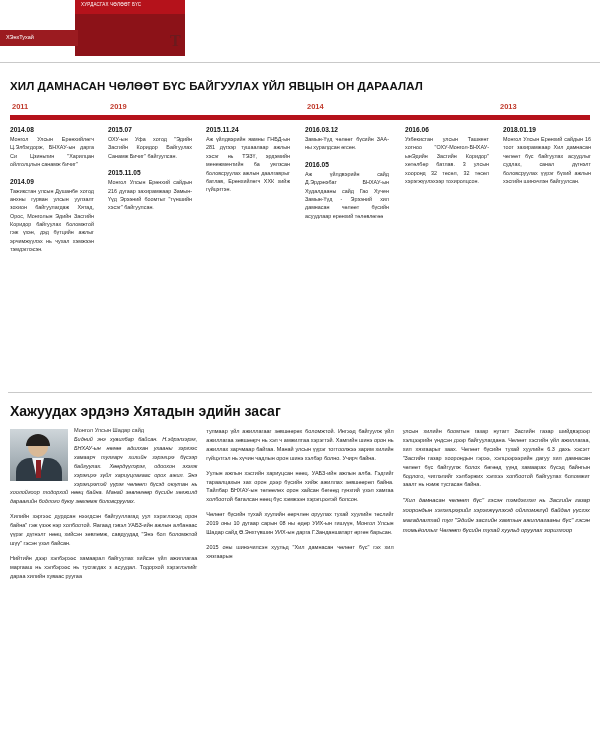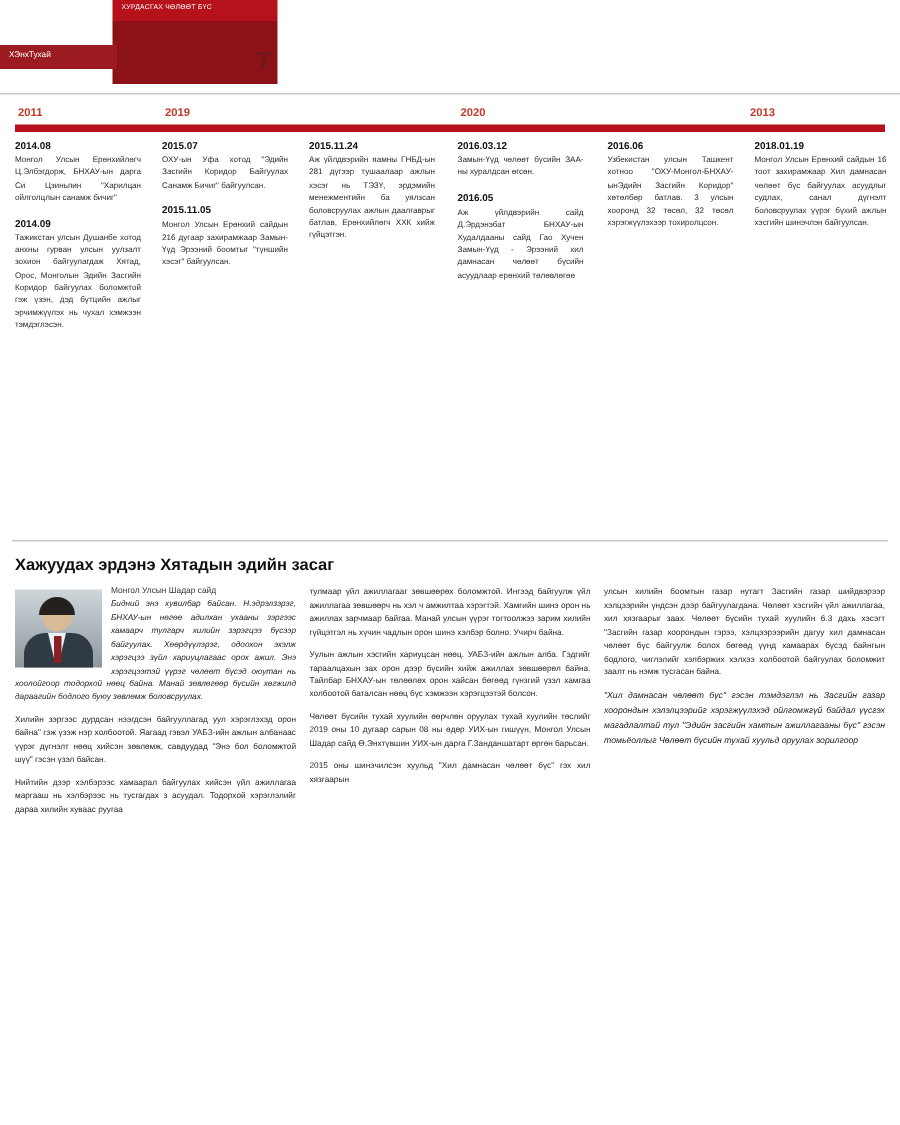--- a/index.html
+++ b/index.html
@@ -68,21 +68,21 @@
     font-size:5.4px;line-height:1.55;color:#2b2b2b;text-align:justify;
   }
 
   .sec-rule{
     height:1px;background:#c9c9c9;margin:6px 8px 0 8px;
   }
 
   
   .art{padding:8px 10px 0 10px;}
   .art-title{
-    font-size:11px;font-weight:bold;color:#111;margin:2px 0 8px 0;
+    font-size:14px;font-weight:bold;color:#111;margin:2px 0 8px 0;
   }
   .art-cols{display:flex;gap:9px;}
   .art-col{width:188px;}
   .photo{
     width:58px;height:52px;float:left;margin:2px 6px 3px 0;
     background:linear-gradient(180deg,#cfd6da 0%,#aab4ba 55%,#8e979c 100%);
     position:relative;overflow:hidden;border:0;
   }
   .photo .face{
     position:absolute;left:18px;top:8px;width:20px;height:20px;border-radius:50%;
@@ -130,25 +130,26 @@
     </div>
     <div class="hdr-maroon"></div>
     <div class="hdr-tab">
       <span>ХЭнхТухай</span>
     </div>
     <div class="hdr-t">Т</div>
     <div class="hdr-rule"></div>
   </div>
 
   <div class="tl-wrap">
+    <div class="tl-title">ХИЛ ДАМНАСАН ЧӨЛӨӨТ БҮС БАЙГУУЛАХ ҮЙЛ ЯВЦЫН ОН ДАРААЛАЛ</div>
 
     <div class="tl-axis-years">
       <div class="yr" style="left:2px">2011</div>
       <div class="yr" style="left:100px">2019</div>
-      <div class="yr" style="left:297px">2020</div>
+      <div class="yr" style="left:297px">2014</div>
       <div class="yr" style="left:490px">2013</div>
     </div>
     <div class="tl-bar"></div>
 
     <div class="tl-cols">
 
       <div class="tl-col" style="left:2px;width:84px">
         <div class="tl-block">
           <div class="tl-date">2014.08</div>
           <div class="tl-text">Монгол Улсын Ерөнхийлөгч Ц.Элбэгдорж, БНХАУ-ын дарга Си Цзиньпин "Харилцан ойлголцлын санамж бичиг"</div>

